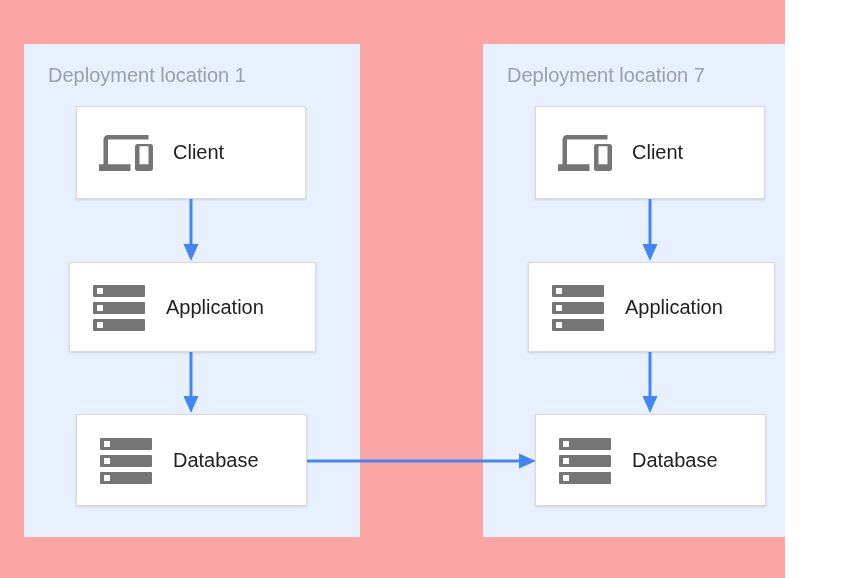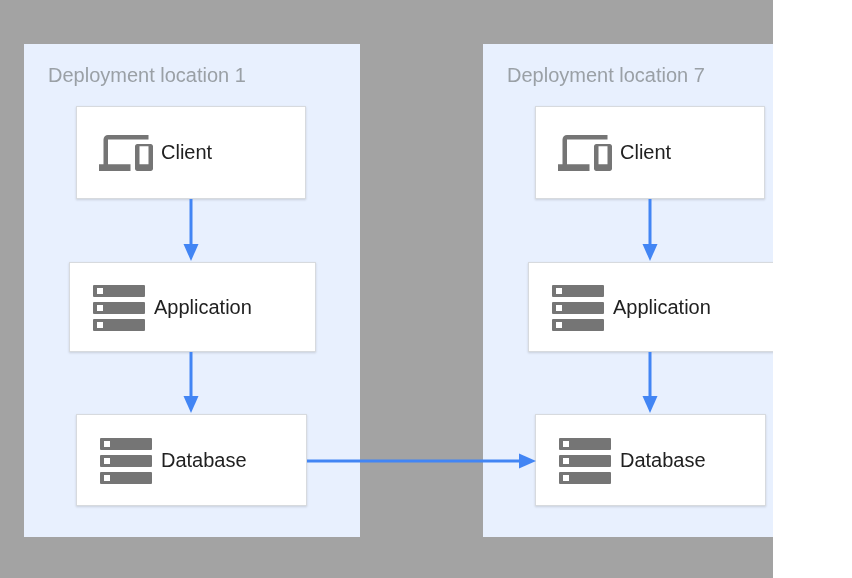--- a/index.html
+++ b/index.html
@@ -5,22 +5,23 @@
   html, body {
     margin: 0;
     padding: 0;
     background: #ffffff;
     font-family: "Liberation Sans", sans-serif;
   }
   .canvas {
     position: relative;
     width: 773px;
     height: 578px;
-    background: #a3a3a3;
+    background: #fca5a5;
     overflow: hidden;
+    padding-left: 12px;
   }
   .panel {
     position: absolute;
     top: 44px;
     height: 493px;
     background: #e8f0fe;
   }
   .panel-1 { left: 24px;  width: 336px; }
   .panel-2 { left: 483px; width: 335px; }
   .panel-title {
@@ -44,21 +45,21 @@
     padding-left: 22px;
   }
   .node .icon {
     display: flex;
     align-items: center;
     justify-content: center;
     width: 54px;
     flex: 0 0 54px;
   }
   .node-label {
-    margin-left: 8px;
+    margin-left: 20px;
     font-size: 20px;
     color: #212121;
     white-space: nowrap;
   }
   
   .n-client-1      { left: 76px;  top: 106px; width: 230px; height: 93px; }
   .n-application-1 { left: 69px;  top: 262px; width: 247px; height: 90px; }
   .n-database-1    { left: 76px;  top: 414px; width: 231px; height: 92px; }
   .n-client-2      { left: 535px; top: 106px; width: 230px; height: 93px; }
   .n-application-2 { left: 528px; top: 262px; width: 247px; height: 90px; }

